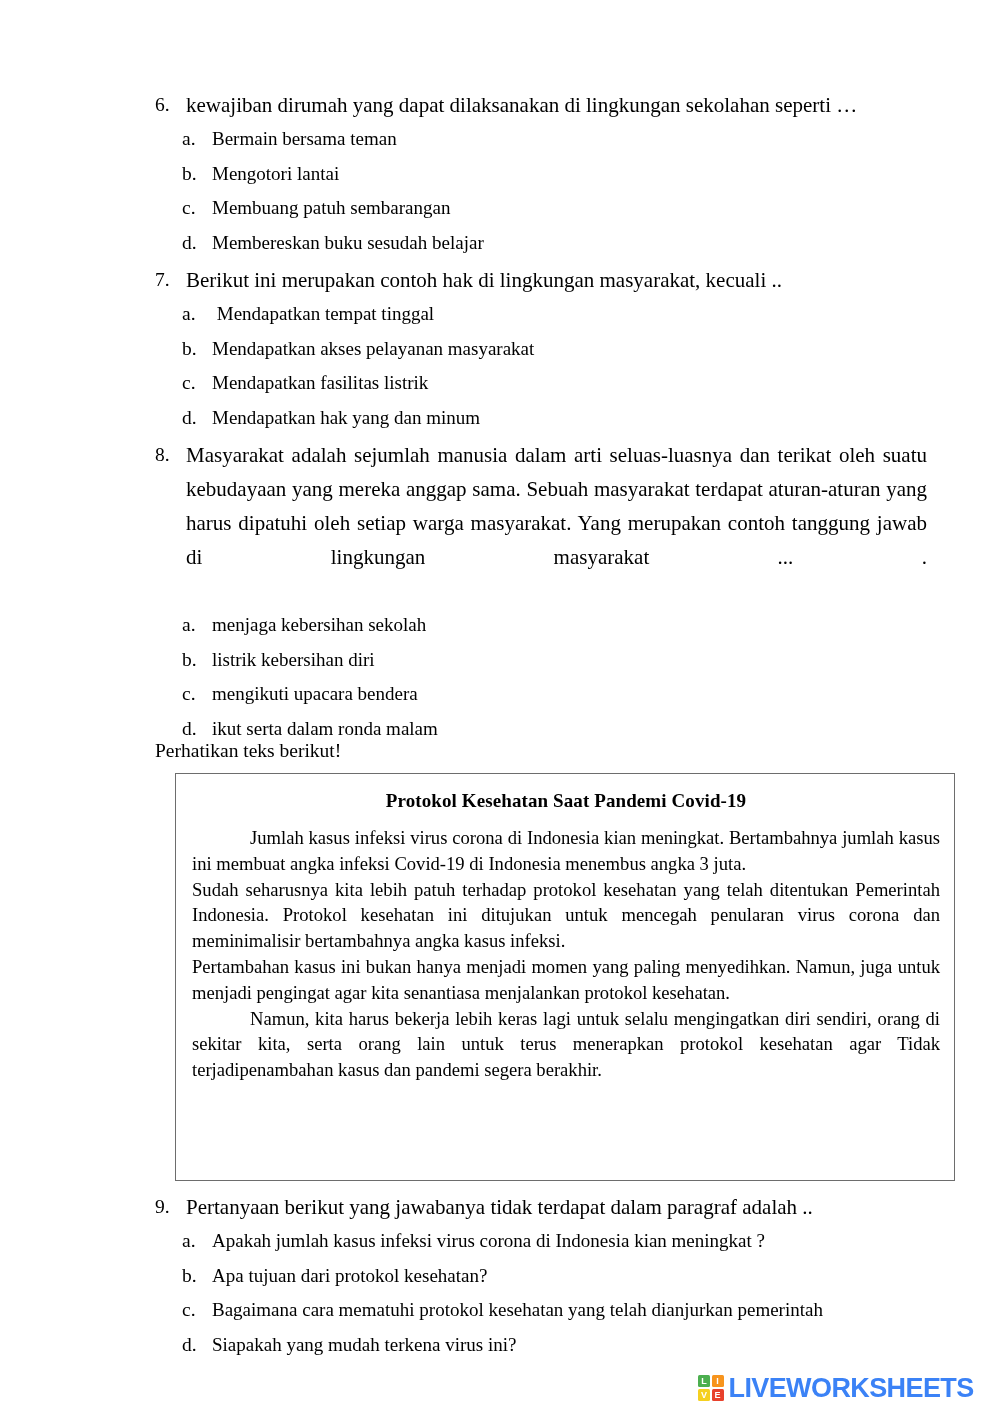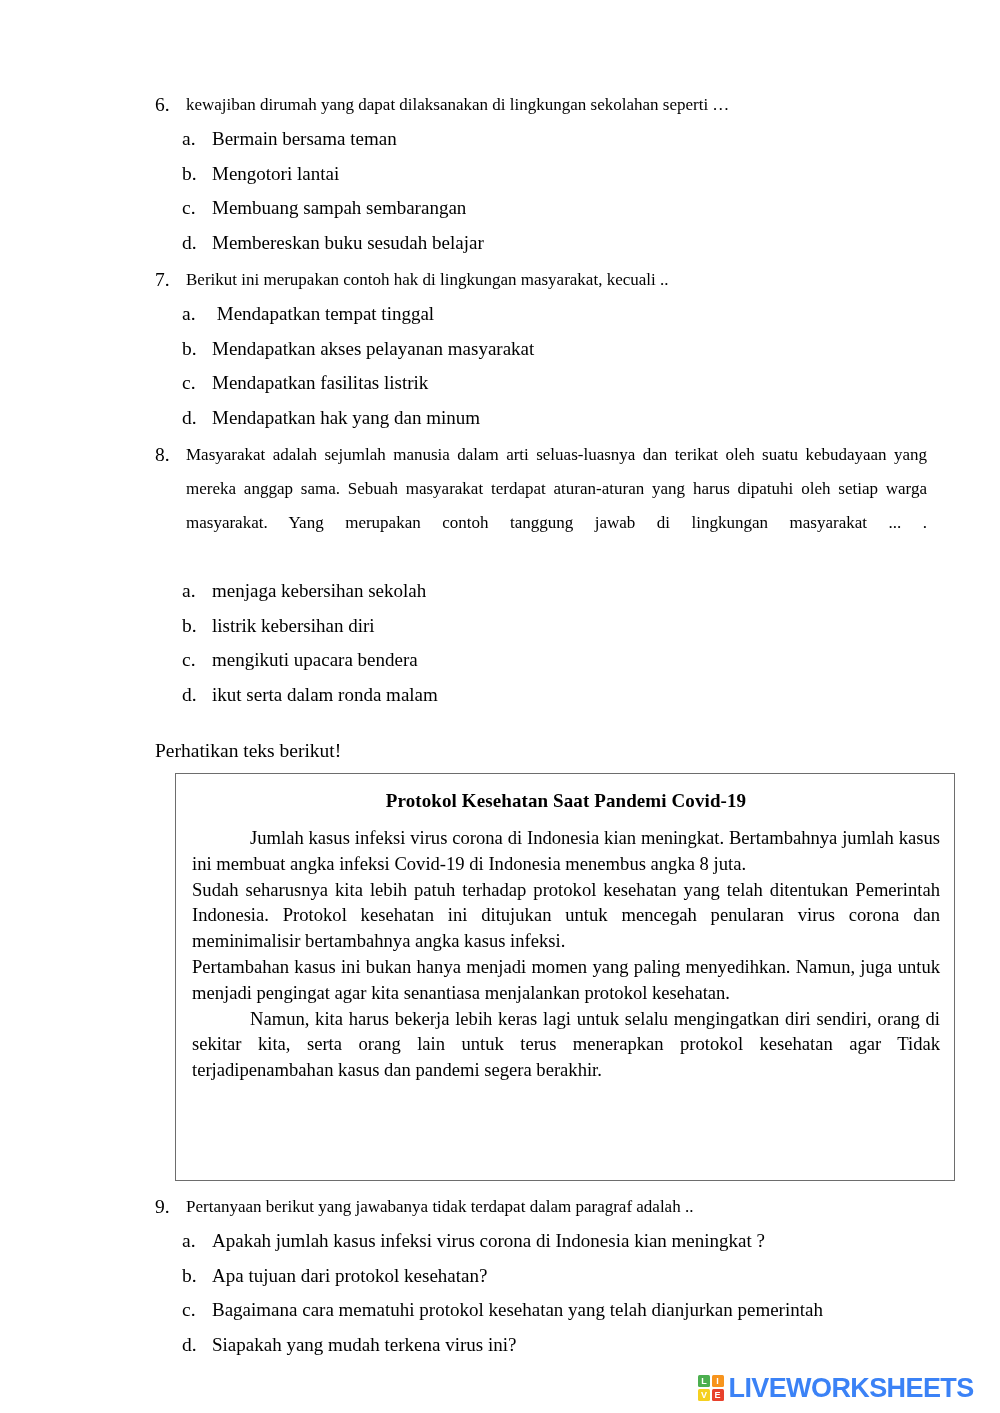--- a/index.html
+++ b/index.html
@@ -36,21 +36,21 @@
     align-items: flex-start;
   }
   .qnum {
     width: 31px;
     flex: 0 0 31px;
     font-size: 19.5px;
     line-height: 34px;
   }
   .qtext {
     flex: 1 1 auto;
-    font-size: 17px;
+    font-size: 21px;
     line-height: 34px;
     text-align: justify;
     text-justify: inter-word;
   }
   .qtext.justified {
     text-align: justify;
   }
   .qtext.justified::after {
     content: "";
     display: inline-block;
@@ -167,21 +167,21 @@
     <div class="orow">
       <div class="oletter">a.</div>
       <div class="otext">Bermain bersama teman</div>
     </div>
     <div class="orow">
       <div class="oletter">b.</div>
       <div class="otext">Mengotori lantai</div>
     </div>
     <div class="orow">
       <div class="oletter">c.</div>
-      <div class="otext">Membuang sampah sembarangan</div>
+      <div class="otext">Membuang patuh sembarangan</div>
     </div>
     <div class="orow">
       <div class="oletter">d.</div>
       <div class="otext">Membereskan buku sesudah belajar</div>
     </div>
   </div>
 
   <div class="qblock" style="top:263px;">
     <div class="qrow">
       <div class="qnum">7.</div>
@@ -225,21 +225,21 @@
     <div class="orow">
       <div class="oletter">d.</div>
       <div class="otext">ikut serta dalam ronda malam</div>
     </div>
   </div>
 
   <div class="standalone" style="top:736px;">Perhatikan teks berikut!</div>
 
   <div class="passage-box">
     <div class="passage-title">Protokol Kesehatan Saat Pandemi Covid-19</div>
-    <p class="passage-par indent">Jumlah kasus infeksi virus corona di Indonesia kian meningkat. Bertambahnya jumlah kasus ini membuat angka infeksi Covid-19 di Indonesia menembus angka 8 juta.</p>
+    <p class="passage-par indent">Jumlah kasus infeksi virus corona di Indonesia kian meningkat. Bertambahnya jumlah kasus ini membuat angka infeksi Covid-19 di Indonesia menembus angka 3 juta.</p>
     <p class="passage-par">Sudah seharusnya kita lebih patuh terhadap protokol kesehatan yang telah ditentukan Pemerintah Indonesia. Protokol kesehatan ini ditujukan untuk mencegah penularan virus corona dan meminimalisir bertambahnya angka kasus infeksi.</p>
     <p class="passage-par">Pertambahan kasus ini bukan hanya menjadi momen yang paling menyedihkan. Namun, juga untuk menjadi pengingat agar kita senantiasa menjalankan protokol kesehatan.</p>
     <p class="passage-par indent">Namun, kita harus bekerja lebih keras lagi untuk selalu mengingatkan diri sendiri, orang di sekitar kita, serta orang lain untuk terus menerapkan protokol kesehatan agar Tidak terjadipenambahan kasus dan pandemi segera berakhir.</p>
   </div>
 
   <div class="qblock" style="top:1190px;">
     <div class="qrow">
       <div class="qnum">9.</div>
       <div class="qtext">Pertanyaan berikut yang  jawabanya tidak terdapat dalam paragraf  adalah ..</div>
     </div>

